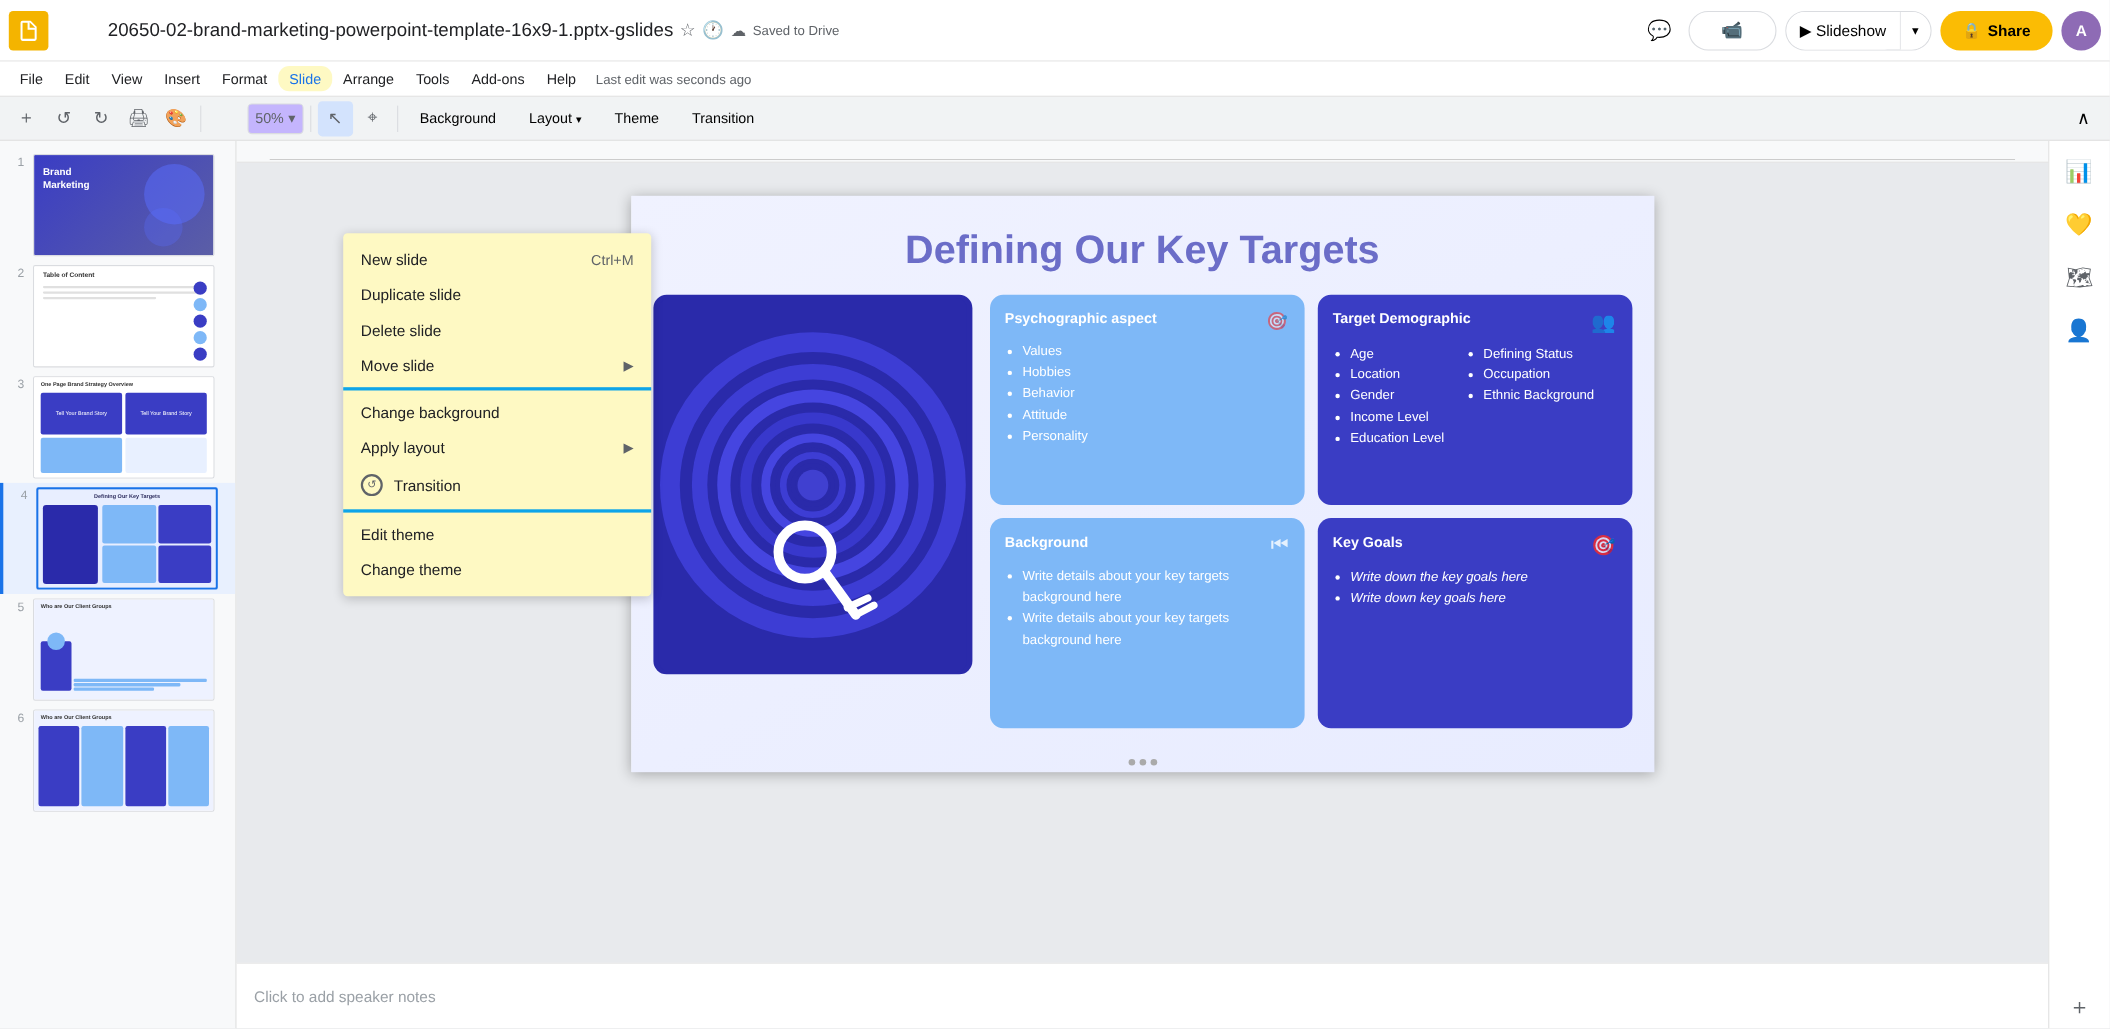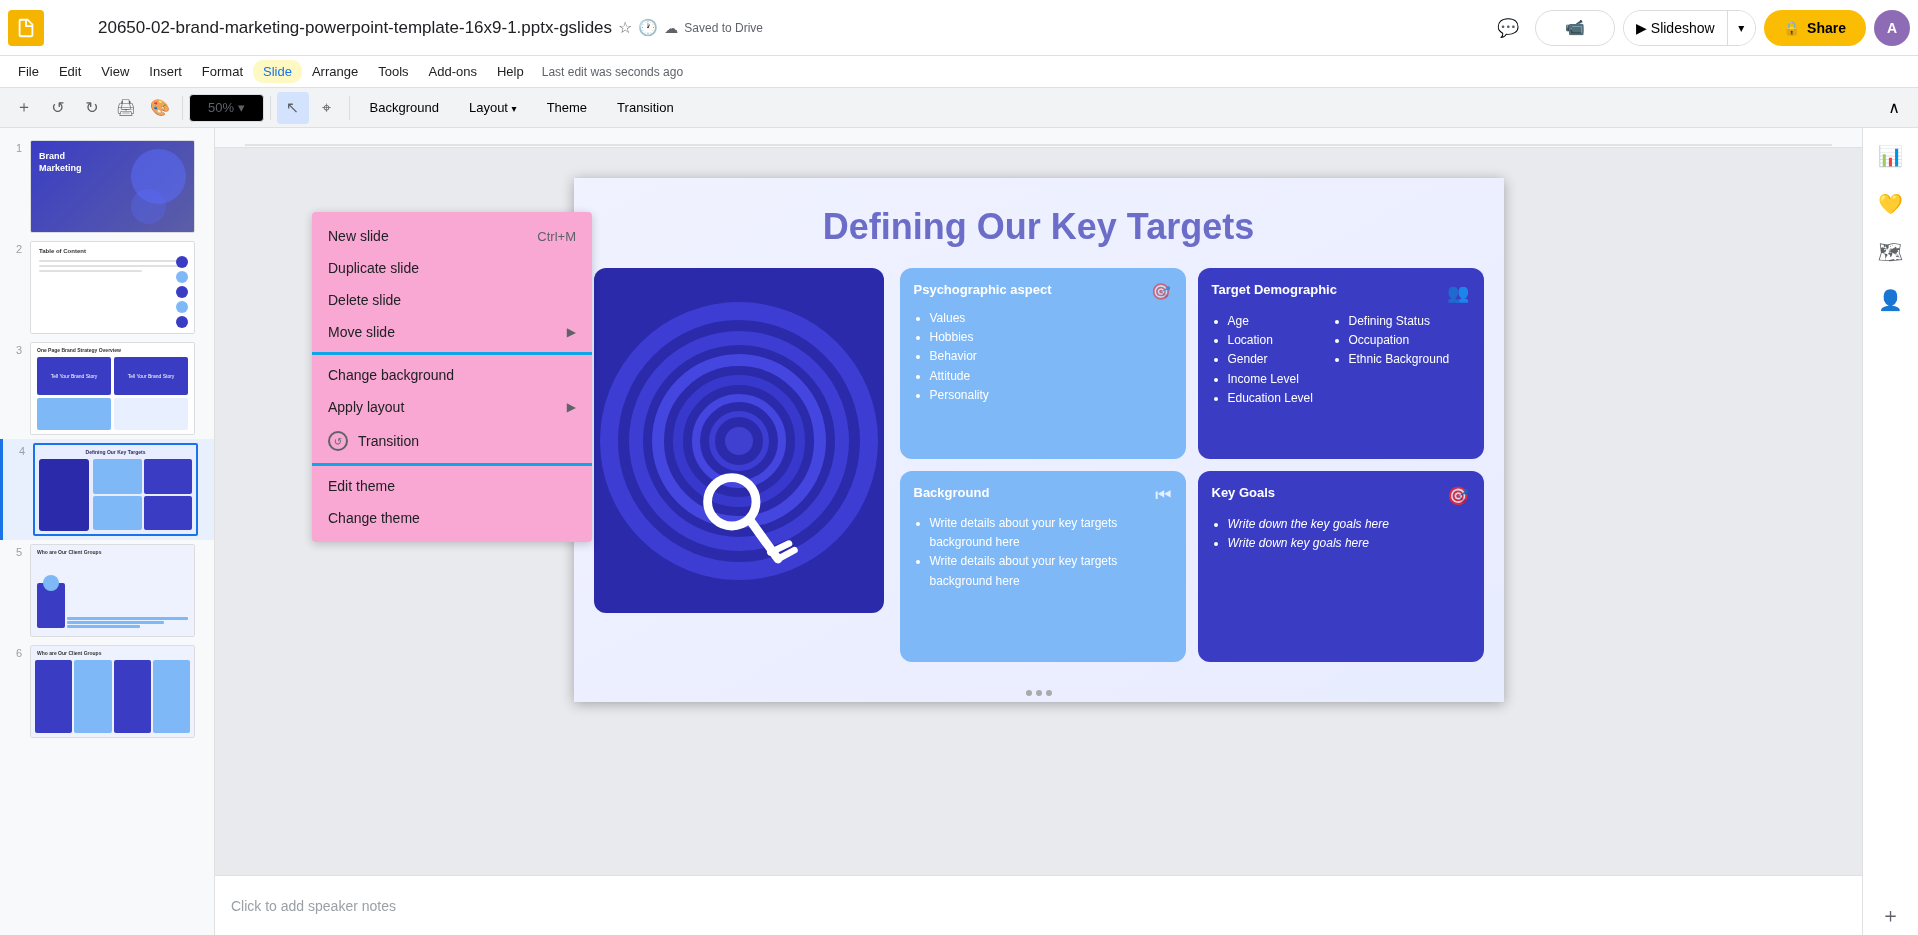--- a/index.html
+++ b/index.html
@@ -64,23 +64,23 @@
       border-bottom: 1px solid #e0e0e0; position: relative; z-index: 50;
     }
     .toolbar-btn {
       width: 32px; height: 32px; border-radius: 4px; border: none;
       background: transparent; cursor: pointer; display: flex; align-items: center; justify-content: center;
       font-size: 16px; color: #5f6368;
     }
     .toolbar-sep { width: 1px; height: 24px; background: #dadce0; margin: 0 4px; }
     .toolbar-btn.active-tool { background: #d3e3fd; }
     #zoom-display {
-      font-size: 13px; color: #5f6368; padding: 0 18px;
+      font-size: 13px; color: #5f6368; padding: 0 6px;
       border: 1px solid #dadce0; border-radius: 4px; height: 28px;
-      display: flex; align-items: center; background: #000000; cursor: pointer; gap: 4px;
+      display: flex; align-items: center; background: #c4b5fd; cursor: pointer; gap: 4px; margin-left: 36px;
     }
     .toolbar-tab {
       padding: 4px 14px; font-size: 13px; border-radius: 18px; cursor: pointer;
       border: none; background: transparent; white-space: nowrap;
     }
     #toolbar-right { margin-left: auto; display: flex; align-items: center; }
     #collapse-btn { width: 32px; height: 32px; border: none; background: transparent; cursor: pointer; font-size: 16px; }
 
     
     #main-layout { display: flex; height: calc(935px - 56px - 32px - 40px); }
@@ -166,21 +166,21 @@
     .sidebar-icon-btn {
       width: 40px; height: 40px; border-radius: 4px; border: none;
       background: transparent; cursor: pointer; display: flex; align-items: center; justify-content: center;
       font-size: 20px; color: #5f6368;
     }
     .sidebar-icon-btn.active { color: #1a73e8; }
 
     
     #dropdown-menu {
       position: absolute; top: 84px; left: 312px;
-      background: #f9a8d4; border-radius: 4px;
+      background: #fef9c3; border-radius: 4px;
       box-shadow: 0 2px 10px rgba(0,0,0,0.2);
       width: 280px; z-index: 200; padding: 4px 0;
     }
     .menu-group { padding: 4px 0; }
     .menu-group + .menu-group { border-top: 3px solid #0ea5e9; }
     .dropdown-item {
       display: flex; align-items: center; padding: 8px 16px;
       font-size: 14px; color: #202124; cursor: pointer; justify-content: space-between;
     }
     .dropdown-item-left { display: flex; align-items: center; gap: 10px; }

